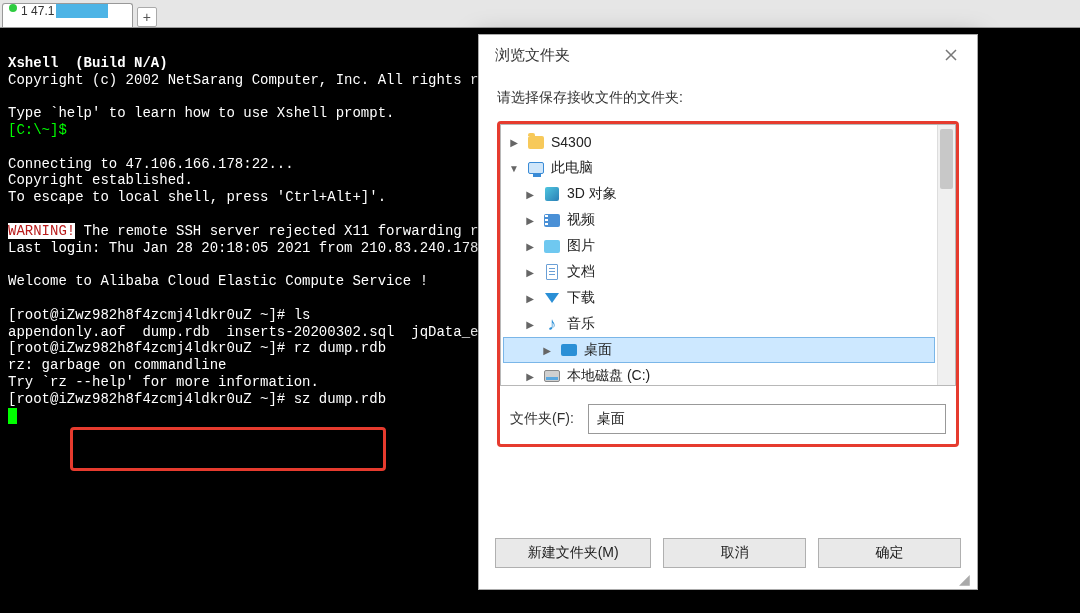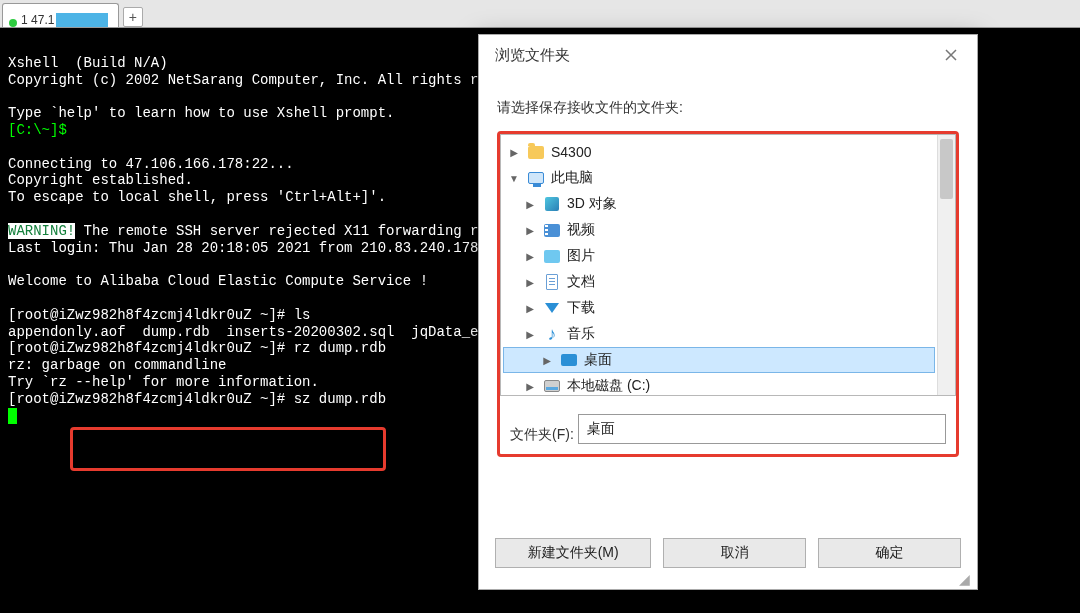--- a/index.html
+++ b/index.html
@@ -17,22 +17,22 @@
       display: flex;
       align-items: flex-end;
       border-bottom: 1px solid #999;
     }
     .tab {
       background: #fff;
       border: 1px solid #999;
       border-bottom: none;
       height: 24px;
       display: flex;
-      align-items: flex-end;
-      padding: 0 10px 0 6px;
+      align-items: flex-start;
+      padding: 0 24px 0 6px;
       font-size: 12px;
       gap: 4px;
       border-radius: 3px 3px 0 0;
       margin-left: 2px;
     }
     .tab-dot {
       width: 8px; height: 8px;
       background: #2ecc40;
       border-radius: 50%;
     }
@@ -59,23 +59,23 @@
       background: #000;
       color: #fff;
       font-family: "Consolas", "Courier New", monospace;
       font-size: 14px;
       line-height: 1.2;
       padding: 10px 8px;
       white-space: pre;
       height: calc(100% - 28px);
       position: relative;
     }
-    .term-title { font-weight: normal; }
+    .term-title { font-weight: bold; }
     .green { color: #00ff00; }
-    .inverse { background: #fff; color: #15803d; }
+    .inverse { background: #fff; color: #b91c1c; }
     .highlight-box {
       position: absolute;
       border: 3px solid #e63b2e;
       border-radius: 4px;
       pointer-events: none;
     }
     .hlbox-cmd { left: 70px; top: 399px; width: 316px; height: 44px; }
     .cursor-block {
       display: inline-block;
       width: 9px; height: 16px;
@@ -113,21 +113,21 @@
     }
     .dlg-body {
       padding: 0 18px;
       flex: 1;
       display: flex;
       flex-direction: column;
     }
     .dlg-instruction {
       font-size: 14px;
       color: #333;
-      margin: 24px 0 14px 0;
+      margin: 14px 0 14px 0;
     }
     .red-group {
       border: 3px solid #e63b2e;
       border-radius: 4px;
       padding: 0;
       display: flex;
       flex-direction: column;
     }
     .tree-frame {
       border: 1px solid #b8b8b8;
@@ -163,22 +163,22 @@
     .scrollbar .thumb {
       position: absolute;
       left: 2px; right: 2px;
       top: 4px;
       height: 60px;
       background: #c8c8c8;
       border-radius: 2px;
     }
     .folder-row {
       display: flex;
-      align-items: flex-end;
-      gap: 4px;
+      align-items: center;
+      gap: 14px;
       padding: 18px 10px 10px 10px;
     }
     .folder-label { font-size: 14px; color: #333; }
     .folder-input {
       flex: 1;
       height: 30px;
       border: 1px solid #999;
       padding: 0 8px;
       font-size: 14px;
       color: #222;

